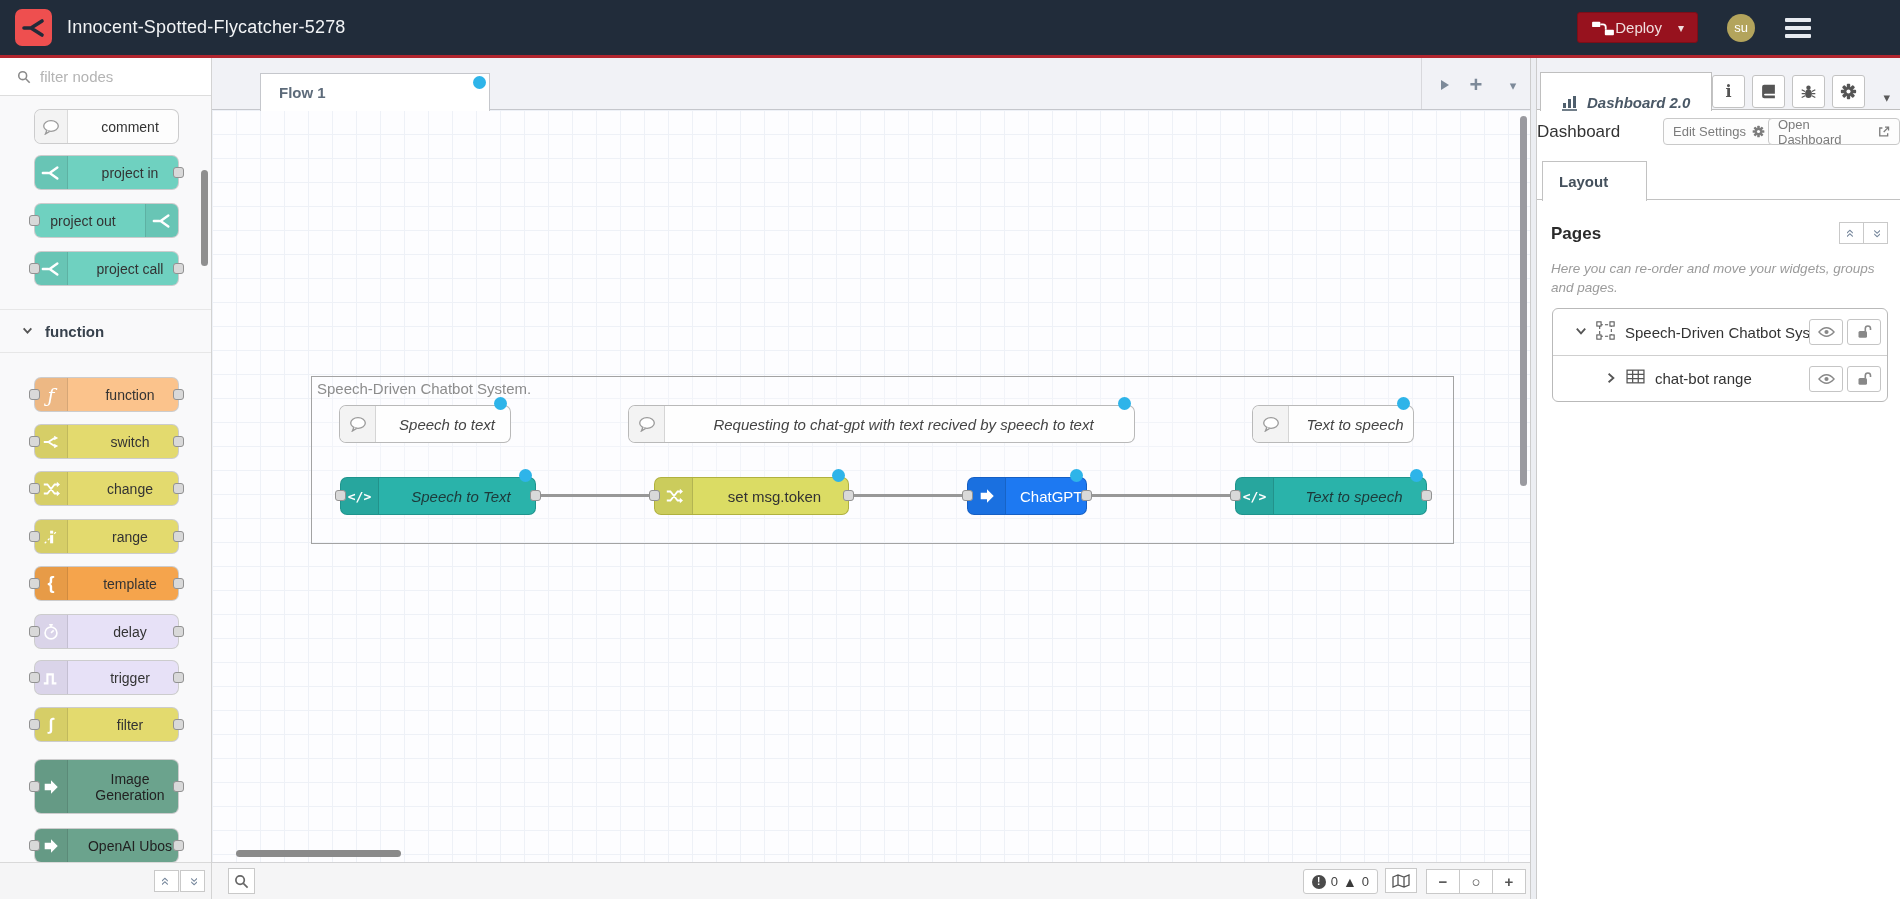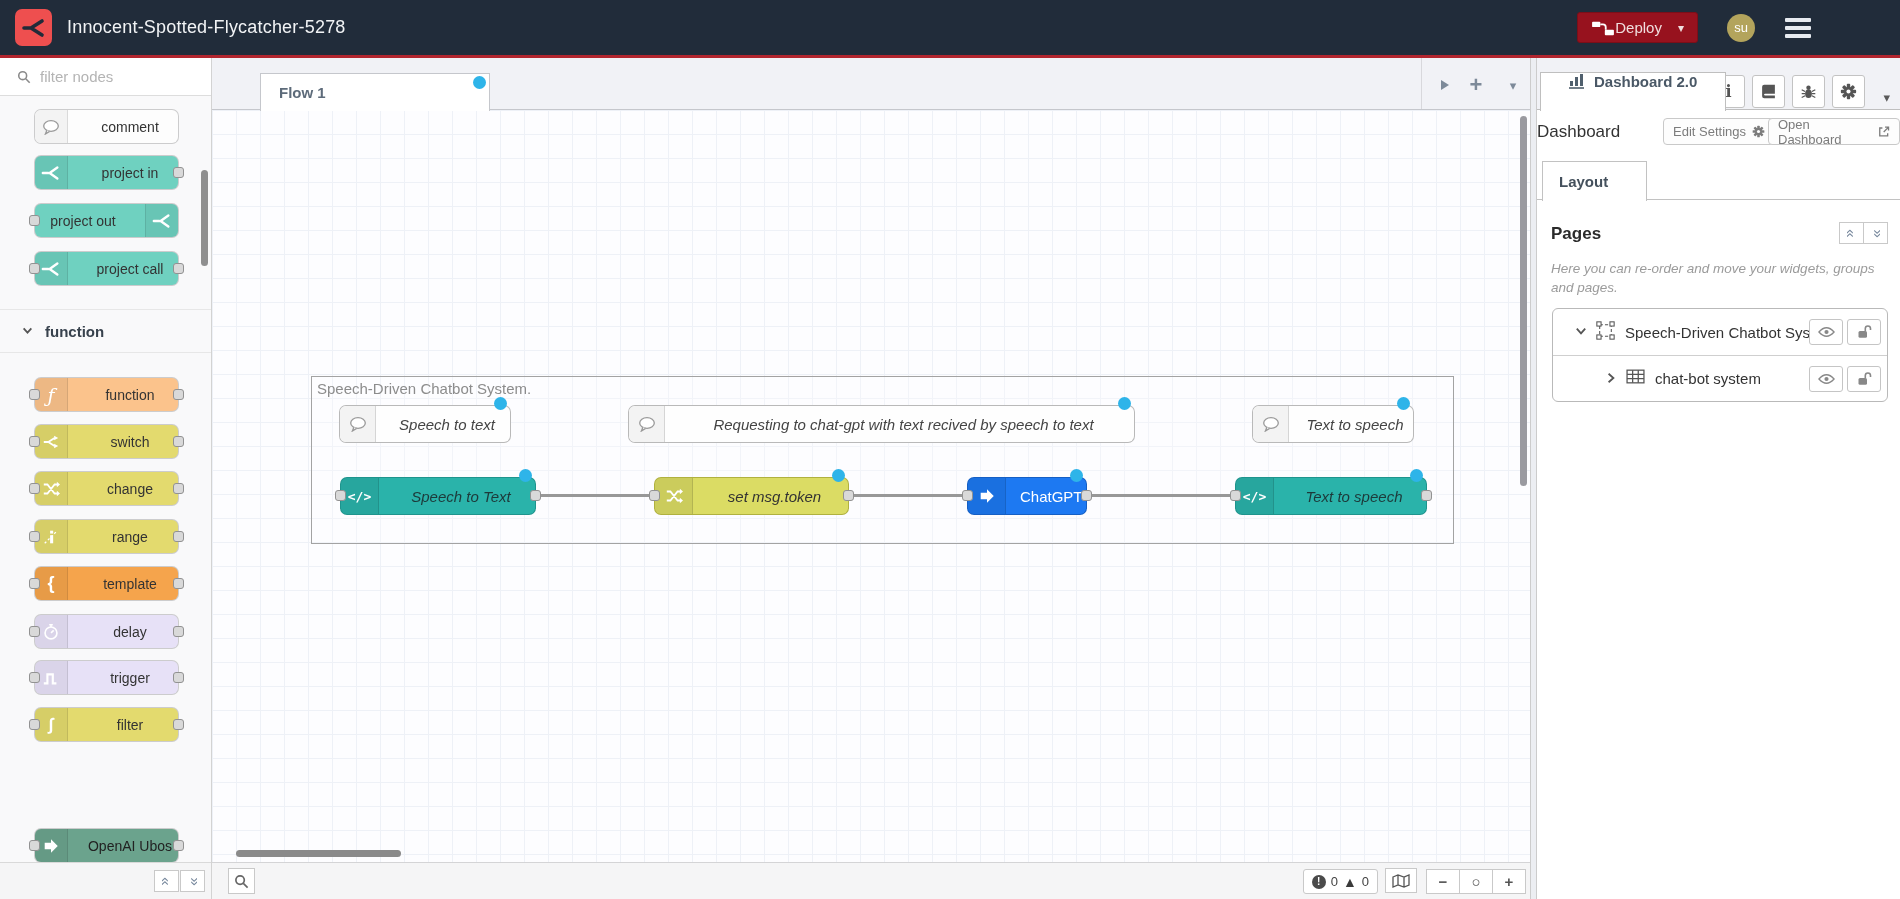--- a/index.html
+++ b/index.html
@@ -98,21 +98,21 @@
   .fnode .nicon { width:38px; flex:none; display:flex; align-items:center; justify-content:center;
                   background:rgba(0,0,0,0.07); border-right:1px solid rgba(0,0,0,0.12); border-radius:6px 0 0 6px; }
   .fnode .nlbl { flex:1; display:flex; align-items:center; justify-content:center; font-size:15px; padding:0 6px; white-space:nowrap; }
   .fnode .changed-dot { top:-9px; right:3px; }
   .f-comment { background:#fefefe; box-shadow:0 0 0 1px #b9b9b9; }
   .f-comment .nicon { background:#f3f3f3; border-right:1px solid #d5d5d5; width:36px; }
   .f-comment .nlbl { font-style:italic; color:#444; }
   .f-teal { background:#2ab3aa; box-shadow:0 0 0 1px #1f948d; }
   .f-teal .nlbl { font-style:italic; color:#1d3a3a; }
   .f-olive { background:#dbdc64; box-shadow:0 0 0 1px #b0b13f; }
-  .f-olive .nlbl { color:#333;font-style:italic; }
+  .f-olive .nlbl { color:#333; }
   .f-blue { background:#1d79f2; box-shadow:0 0 0 1px #155fc4; }
   .f-blue .nlbl { color:#fff; }
   .code-glyph { color:#fff; font-family:"DejaVu Sans Mono",monospace; font-size:13px; font-weight:bold; }
   .fn-glyph { color:#fff; font-family:"DejaVu Serif",serif; font-style:italic; font-size:19px; }
   .tpl-glyph { color:#fff; font-size:18px; font-weight:bold; }
   .int-glyph { color:#fff; font-size:17px; font-weight:bold; }
 
   .wire { position:absolute; height:3px; background:#989898; top:384px; }
 
   #h-scrollbar { position:absolute; left:24px; top:740px; width:165px; height:7px; background:#8a8a8a; border-radius:4px; }
@@ -133,21 +133,21 @@
 
   
   #splitter { position:absolute; left:1530px; top:58px; width:7px; height:841px; background:#eceef2;
               border-left:1px solid #cccccc; border-right:1px solid #cccccc; cursor:col-resize; }
 
   
   #sidebar { position:absolute; left:1537px; top:58px; width:363px; height:841px; background:#fff; }
   #sb-tabrow { position:absolute; left:0; top:0; width:100%; height:52px; background:#f1f2f6;
                border-bottom:1px solid #bfbfbf; }
   #sb-tab { position:absolute; left:3px; top:14px; height:39px; background:#fff; border:1px solid #bfbfbf;
-            border-bottom:0; display:flex; align-items:flex-start; padding:0 28px; z-index:3; cursor:pointer; }
+            border-bottom:0; display:flex; align-items:flex-end; padding:0 21px; z-index:3; cursor:pointer;font-style:italic; }
   #sb-tab .stlabel { font-size:15px; font-weight:bold; color:#4a5866; margin-left:8px; }
   .sb-iconbtn { position:absolute; top:17px; width:33px; height:33px; background:#fff; border:1px solid #c3c3c3;
                 border-radius:3px; display:flex; align-items:center; justify-content:center; cursor:pointer; }
   #sb-caret { position:absolute; right:10px; top:32px; color:#5a5a5a; font-size:13px; cursor:pointer; }
 
   #sb-dash-row { position:absolute; left:0; top:52px; width:100%; height:43px; display:flex; align-items:center; }
   #sb-dash-title { font-size:17px; color:#333; }
   .pill-btn { height:27px; background:#fdfdfd; border:1px solid #c9c9c9; border-radius:4px; color:#7c7c7c;
               font-size:13px; display:flex; align-items:center; gap:6px; padding:0 9px; cursor:pointer; }
   #edit-settings-btn { position:absolute; left:126px; top:60px; }
@@ -350,20 +350,30 @@
 
       <div class="pnode p-olive" style="top:612px">
         <span class="port l"></span>
         <span class="port r"></span>
         <span class="nicon">
             <span class="int-glyph">∫</span>
           </span>
         <span class="nlbl">filter</span>
       </div>
 
+      <div class="pnode p-sage tall" style="top:664px">
+        <span class="port l"></span>
+        <span class="port r"></span>
+        <span class="nicon">
+          <svg width="18" height="18" viewBox="0 0 20 20" fill="#fff">
+              <path d="M3 6.5 h7 V2.5 L17.5 10 L10 17.5 v-4 H3z"></path>
+            </svg>
+        </span>
+        <span class="nlbl">Image Generation</span>
+      </div>
 
       <div class="pnode p-sage" style="top:733px">
         <span class="port l"></span>
         <span class="port r"></span>
         <span class="nicon">
           <svg width="18" height="18" viewBox="0 0 20 20" fill="#fff">
               <path d="M3 6.5 h7 V2.5 L17.5 10 L10 17.5 v-4 H3z"></path>
             </svg>
         </span>
         <span class="nlbl">OpenAI Ubos</span>
@@ -633,21 +643,21 @@
           <svg width="12" height="12" viewBox="0 0 10 10">
               <path d="M3 1.5 l4 3.5 -4 3.5" stroke="#555" stroke-width="1.5" fill="none"></path>
             </svg>
         </span>
         <span class="ricon">
           <svg width="19" height="15" viewBox="0 0 18 14" fill="none" stroke="#555" stroke-width="1.2">
             <rect x="1" y="1" width="16" height="12"></rect>
               <path d="M1 5 h16 M1 9 h16 M6.3 1 v12 M11.6 1 v12"></path>
           </svg>
         </span>
-        <span class="rlabel">chat-bot system</span>
+        <span class="rlabel">chat-bot range</span>
         <div class="row-btn eye">
           <svg width="17" height="12" viewBox="0 0 18 12">
             <path d="M1 6 Q9 -3 17 6 Q9 15 1 6z" fill="none" stroke="#888" stroke-width="1.4"></path>
               <circle cx="9" cy="6" r="2.2" fill="#888"></circle>
           </svg>
         </div>
         <div class="row-btn lock">
           <svg width="15" height="14" viewBox="0 0 15 14">
             <rect x="1.5" y="6" width="8.5" height="6.8" rx="1.5" fill="#888"></rect>
             <path d="M8.3 6 V3.6 a2.6 2.6 0 0 1 5.2 0 V5" fill="none" stroke="#888" stroke-width="1.6"></path>

